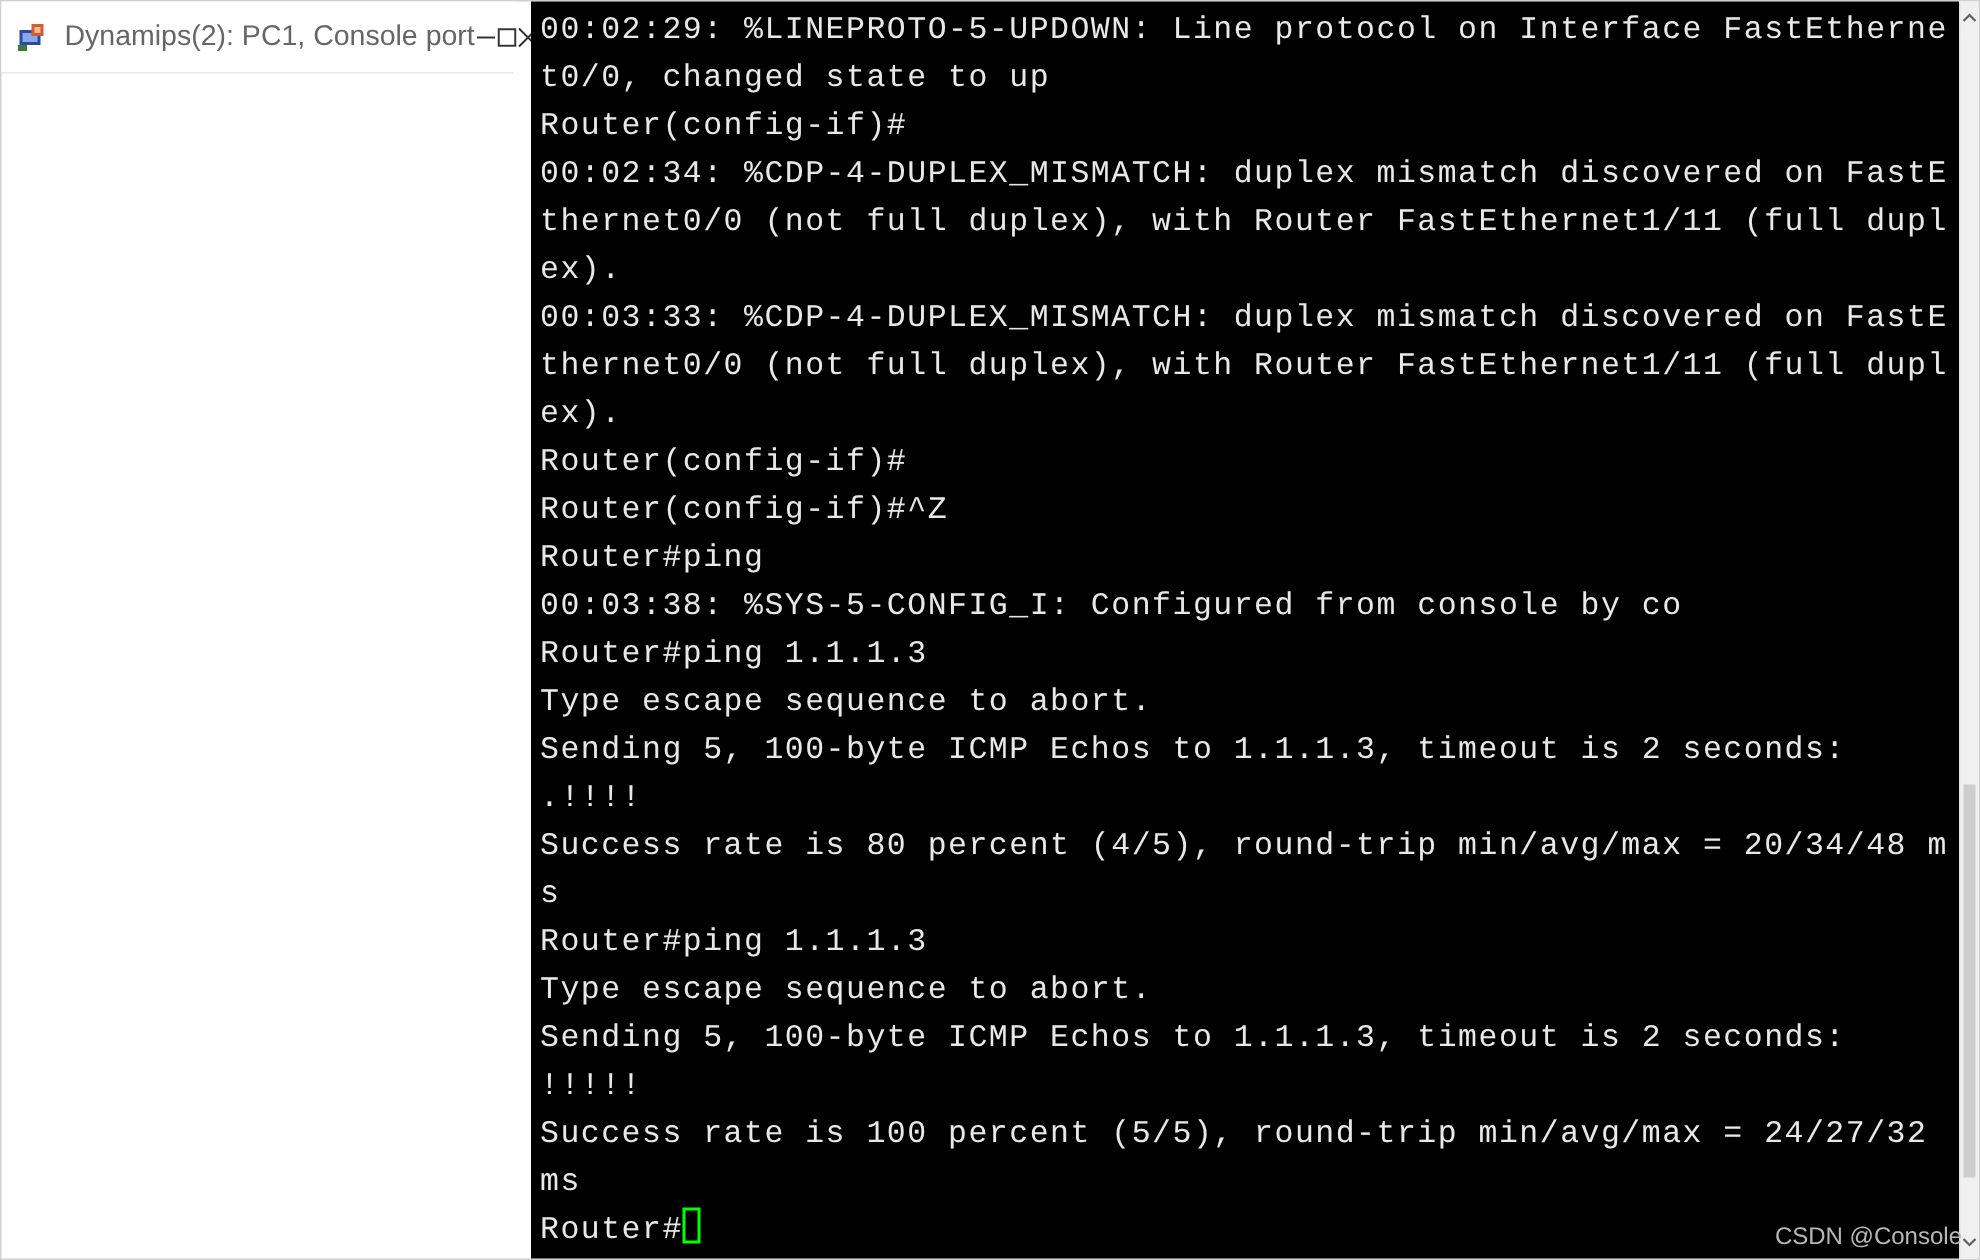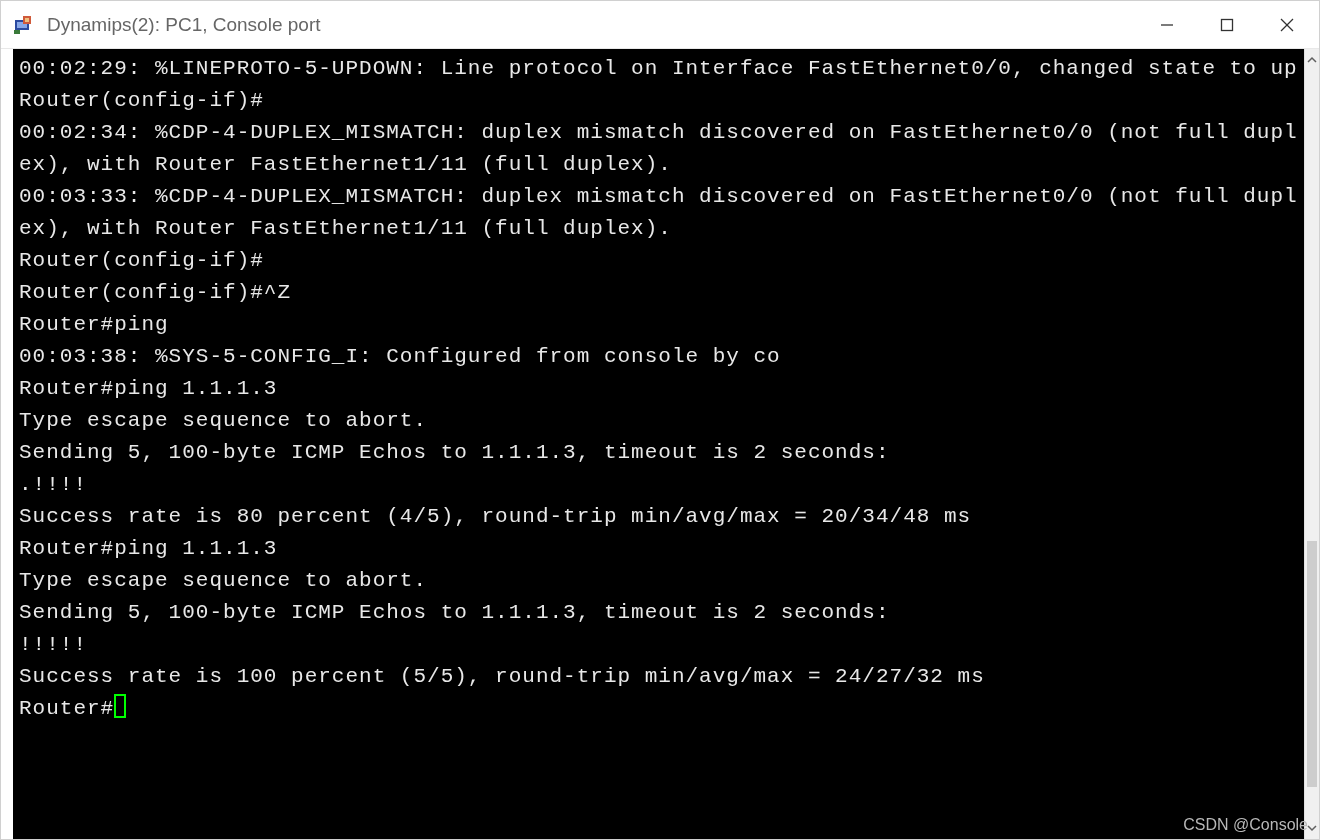--- a/index.html
+++ b/index.html
@@ -1,17 +1,17 @@
 <!DOCTYPE html>
 <html><head>
   <meta charset="utf-8">
   <style>
     * { margin: 0; padding: 0; box-sizing: border-box; }
     html, body { width: 1320px; height: 840px; overflow: hidden; font-family: "Segoe UI", Tahoma, sans-serif; background: #fff; }
-    .window { width: 1320px; height: 840px; display: flex; flex-direction: column; border: 1px solid #d0d0d0; background: #fff; }
+    .window { width: 1320px; height: 840px; display: flex; flex-direction: row; border: 1px solid #d0d0d0; background: #fff; }
     .titlebar { height: 48px; display: flex; align-items: center; padding: 0 2px 0 10px; background: #ffffff; border-bottom: 1px solid #e8e8e8; }
     .titlebar .icon-box { width: 26px; height: 26px; display: flex; align-items: center; justify-content: center; margin-right: 10px; }
     .title-text { font-size: 19px; color: #666; flex: 0 0 auto; }
     .title-spacer { flex: 1 1 auto; }
     .winbtn { width: 60px; height: 48px; display: flex; align-items: center; justify-content: center; color: #555; }
     .winbtn svg { display: block; }
     .content-wrap { flex: 1 1 auto; display: flex; min-height: 0; padding-left: 12px; }
     .terminal { flex: 1 1 auto; background: #000; color: #e8e8e8; font-family: Consolas, "Courier New", monospace; font-size: 21px; line-height: 32px; padding: 4px 6px; white-space: pre-wrap; word-break: break-all; overflow: hidden; letter-spacing: 1px; }
     .term-line { display: block; }
     .cursor { display: inline-block; width: 12px; height: 24px; border: 2px solid #00ff00; vertical-align: -4px; }

